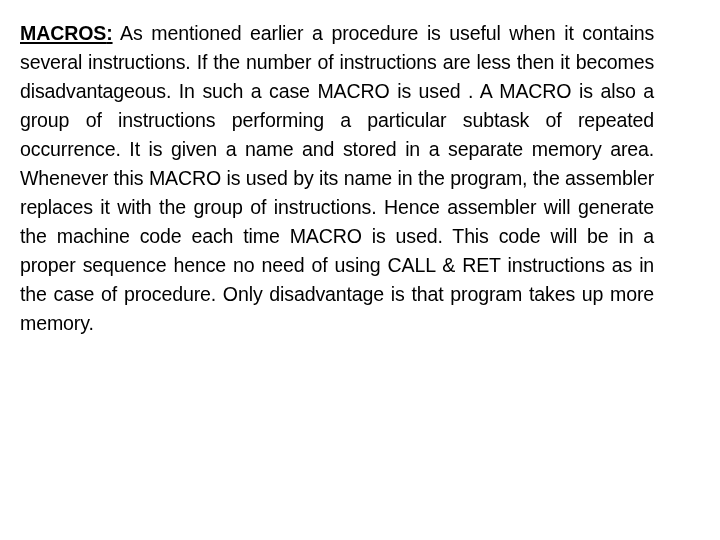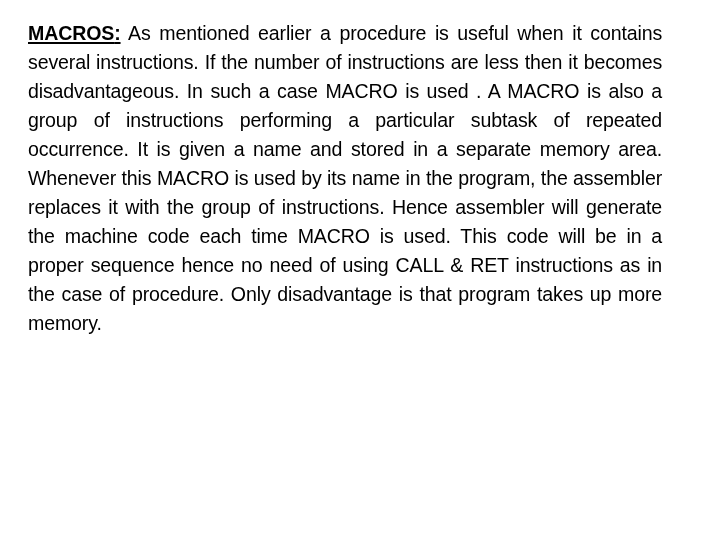--- a/index.html
+++ b/index.html
@@ -20,21 +20,21 @@
     position: relative;
     width: 720px;
     height: 540px;
     background: #ffffff;
     box-sizing: border-box;
   }
 
   
   .content-block {
     position: absolute;
-    left: 28px;
+    left: 20px;
     top: 18px;
     width: 664px;
   }
 
   .body-paragraph {
     margin: 0;
     padding: 0;
     color: #000000;
     font-family: "Liberation Sans", "DejaVu Sans", sans-serif;
     font-size: 20.5px;

